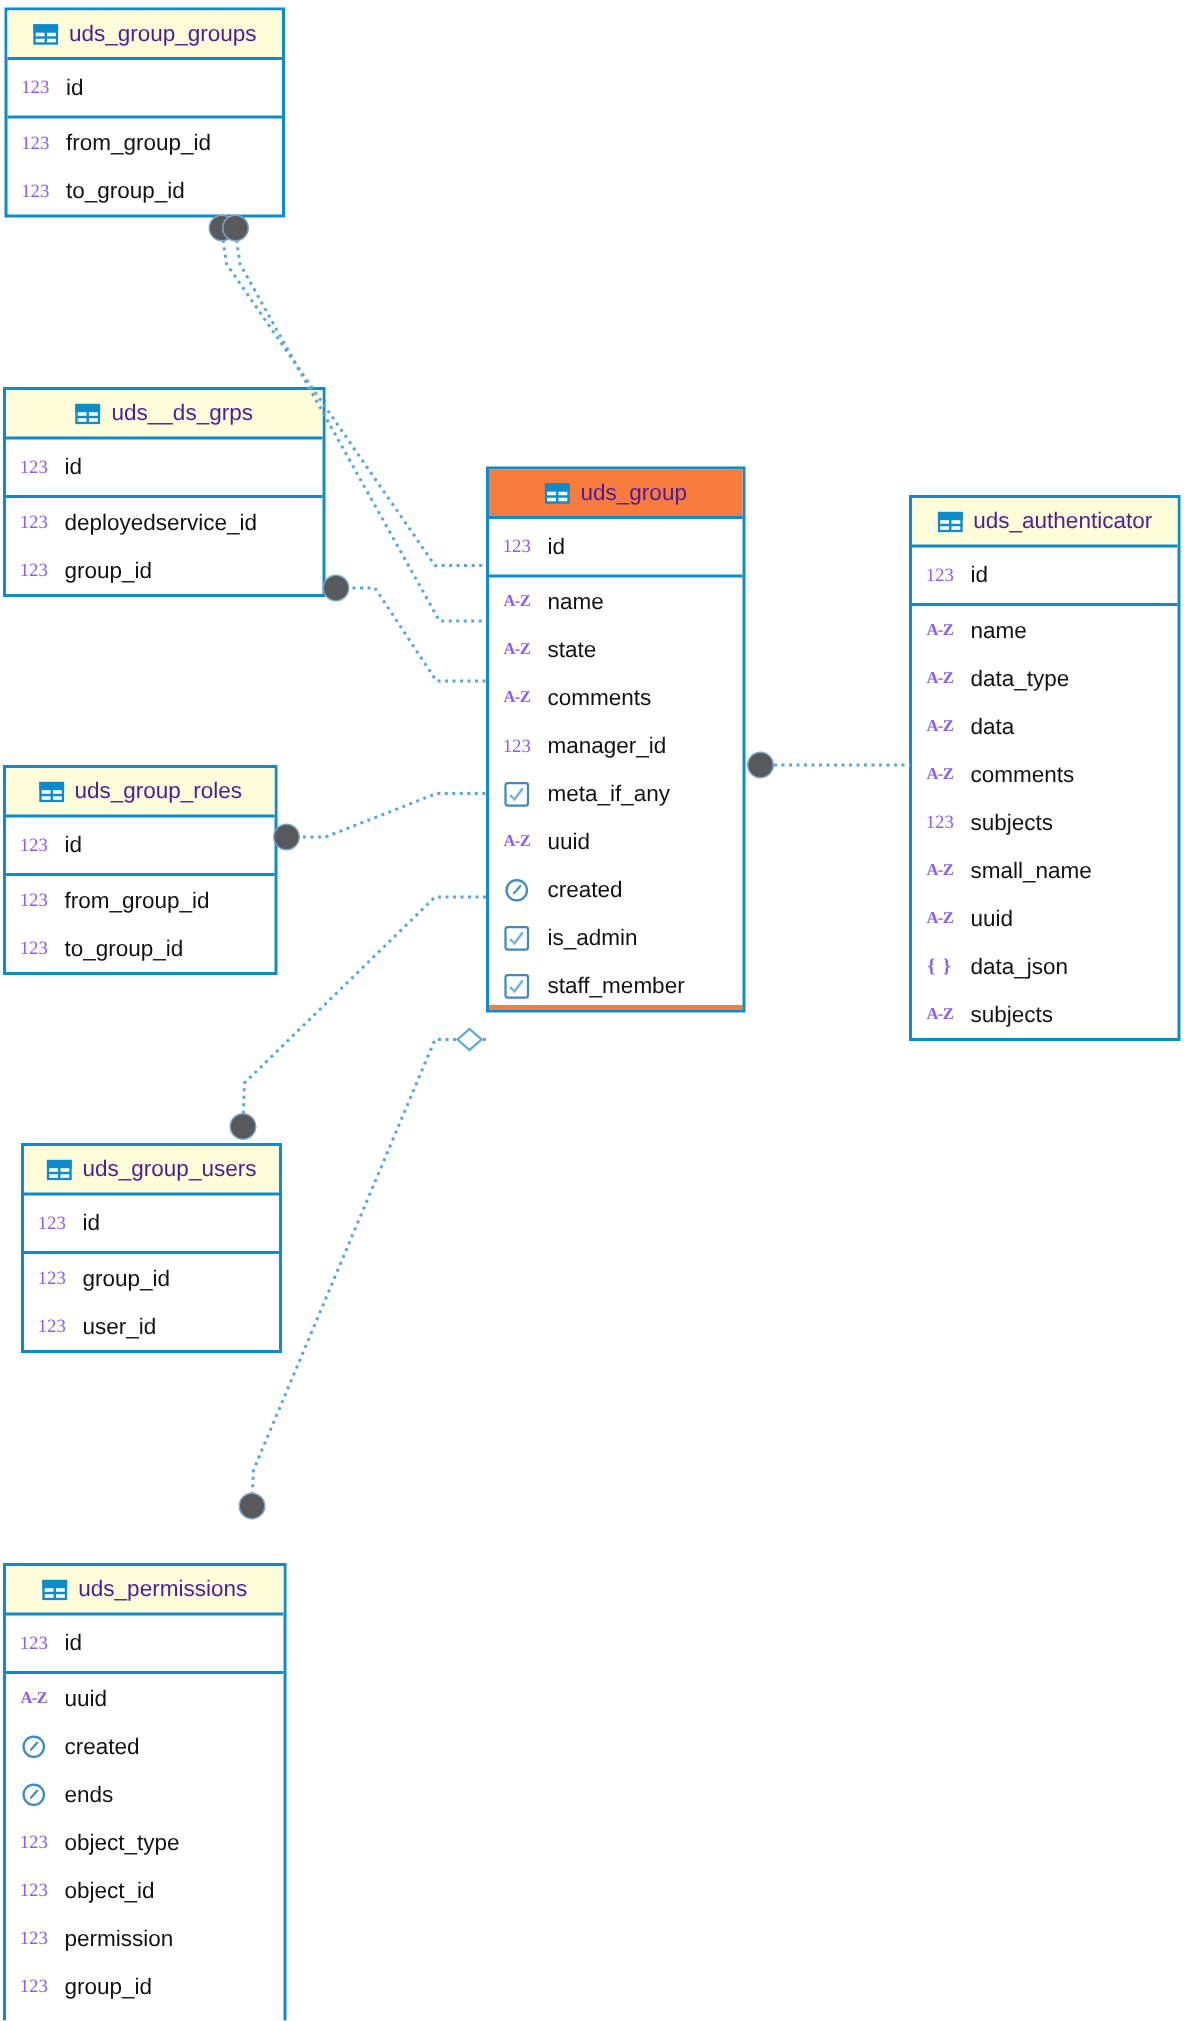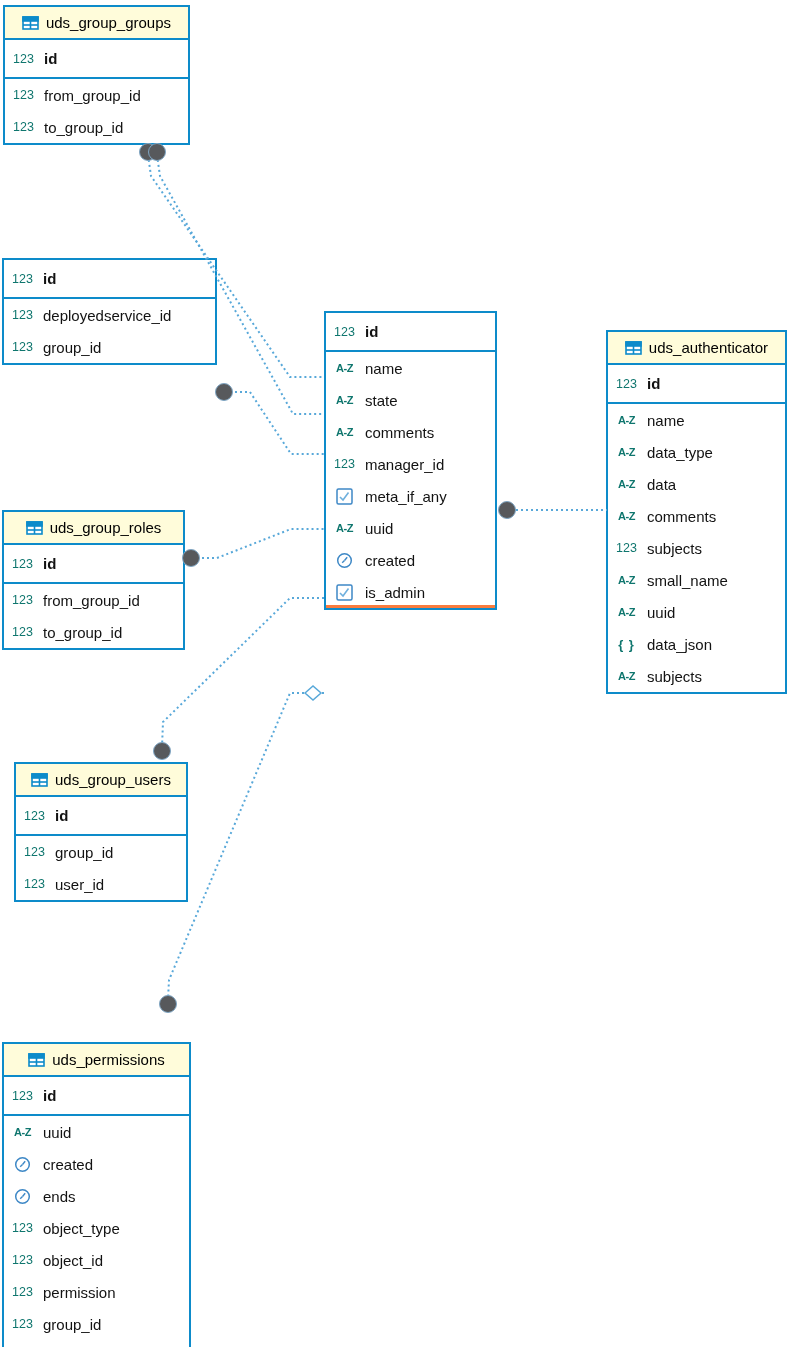--- a/index.html
+++ b/index.html
@@ -8,33 +8,34 @@
     font-family:"Liberation Sans",sans-serif;overflow:hidden;
   }
   .entity{
     position:absolute;background:#ffffff;border:2px solid #0d8bca;
     box-sizing:border-box;z-index:1;
   }
   .entity.hl{box-shadow:inset 0 -3px 0 #f97c3e;}
   .t-header{
     height:31px;border-bottom:2px solid #0d8bca;background:#fffcda;
     display:flex;align-items:center;justify-content:center;gap:7px;
-    font-size:15px;color:#000000;white-space:nowrap;
+    font-size:15px;color:#4c1d95;white-space:nowrap;
   }
   .entity.hl .t-header{background:#f97c3e;}
   .t-icon{display:flex;align-items:center;}
   .row{
     height:32px;display:flex;align-items:center;padding-left:5px;gap:7px;
     font-size:15px;color:#121212;box-sizing:border-box;white-space:nowrap;
   }
   .row.pk{height:39px;border-bottom:2px solid #0d8bca;}
-  .row.pk .f-name{font-weight:bold;}
+  .row.pk .f-name{font-weight:normal;}
   .ic{
     flex:0 0 27px;width:27px;display:flex;justify-content:center;align-items:center;
-    color:#0f766e;
+    color:#8b5cf6;
+    font-family:Liberation Serif, serif;
   }
   .ic.num{font-size:12.5px;}
   .ic.text{font-size:11px;font-weight:600;letter-spacing:-0.4px;}
   .ic.json{font-size:13px;font-weight:600;letter-spacing:1px;}
   .rel-layer{position:absolute;left:0;top:0;z-index:2;pointer-events:none;}
   .rel-line{fill:none;stroke:#58a8d9;stroke-width:2;stroke-dasharray:2 3;}
   .rel-circle{fill:#57595c;stroke:#7fa6c4;stroke-width:1;}
   .rel-diamond{fill:#ffffff;stroke:#58a8d9;stroke-width:1.5;}
 </style>
 </head>
@@ -60,20 +61,31 @@
       <div class="row">
         <span class="ic num">123</span>
         <span class="f-name">from_group_id</span>
       </div>
       <div class="row">
         <span class="ic num">123</span>
         <span class="f-name">to_group_id</span>
       </div>
     </div>
     <div class="entity" style="left: 2px; top: 258px; width: 215px;">
+      <div class="t-header">
+        <span class="t-icon">
+          <svg width="17" height="14" viewBox="0 0 17 14">
+            <rect x="1" y="1" width="15" height="12" fill="#ffffff" stroke="#0d8bca" stroke-width="1.6"></rect>
+            <rect x="1" y="1" width="15" height="4" fill="#0d8bca" stroke="#0d8bca" stroke-width="1.6"></rect>
+            <line x1="8.5" y1="5" x2="8.5" y2="13" stroke="#0d8bca" stroke-width="1.6"></line>
+            <line x1="1" y1="9" x2="16" y2="9" stroke="#0d8bca" stroke-width="1.6"></line>
+          </svg>
+        </span>
+        <span>uds__ds_grps</span>
+      </div>
       <div class="row pk">
         <span class="ic num">123</span>
         <span class="f-name">id</span>
       </div>
       <div class="row">
         <span class="ic num">123</span>
         <span class="f-name">deployedservice_id</span>
       </div>
       <div class="row">
         <span class="ic num">123</span>
@@ -185,20 +197,31 @@
       <div class="row">
         <span class="ic num">123</span>
         <span class="f-name">group_id</span>
       </div>
       <div class="row">
         <span class="ic num">123</span>
         <span class="f-name">user_id</span>
       </div>
     </div>
     <div class="entity hl" style="left: 324px; top: 311px; width: 173px;">
+      <div class="t-header">
+        <span class="t-icon">
+          <svg width="17" height="14" viewBox="0 0 17 14">
+            <rect x="1" y="1" width="15" height="12" fill="#ffffff" stroke="#0d8bca" stroke-width="1.6"></rect>
+            <rect x="1" y="1" width="15" height="4" fill="#0d8bca" stroke="#0d8bca" stroke-width="1.6"></rect>
+            <line x1="8.5" y1="5" x2="8.5" y2="13" stroke="#0d8bca" stroke-width="1.6"></line>
+            <line x1="1" y1="9" x2="16" y2="9" stroke="#0d8bca" stroke-width="1.6"></line>
+          </svg>
+        </span>
+        <span>uds_group</span>
+      </div>
       <div class="row pk">
         <span class="ic num">123</span>
         <span class="f-name">id</span>
       </div>
       <div class="row">
         <span class="ic text">A-Z</span>
         <span class="f-name">name</span>
       </div>
       <div class="row">
         <span class="ic text">A-Z</span>
@@ -236,20 +259,29 @@
         <span class="f-name">created</span>
       </div>
       <div class="row">
         <span class="ic">
           <svg width="17" height="17" viewBox="0 0 17 17">
             <rect x="1" y="1" width="15" height="15" rx="1.5" fill="#ffffff" stroke="#3e88c6" stroke-width="1.5"></rect>
             <polyline points="4,9 7,12 12.5,4.5" fill="none" stroke="#6fb0dd" stroke-width="1.6"></polyline>
           </svg>
         </span>
         <span class="f-name">is_admin</span>
+      </div>
+      <div class="row">
+        <span class="ic">
+          <svg width="17" height="17" viewBox="0 0 17 17">
+            <rect x="1" y="1" width="15" height="15" rx="1.5" fill="#ffffff" stroke="#3e88c6" stroke-width="1.5"></rect>
+            <polyline points="4,9 7,12 12.5,4.5" fill="none" stroke="#6fb0dd" stroke-width="1.6"></polyline>
+          </svg>
+        </span>
+        <span class="f-name">staff_member</span>
       </div>
     </div>
     <div class="entity" style="left: 606px; top: 330px; width: 181px;">
       <div class="t-header">
         <span class="t-icon">
           <svg width="17" height="14" viewBox="0 0 17 14">
             <rect x="1" y="1" width="15" height="12" fill="#ffffff" stroke="#0d8bca" stroke-width="1.6"></rect>
             <rect x="1" y="1" width="15" height="4" fill="#0d8bca" stroke="#0d8bca" stroke-width="1.6"></rect>
             <line x1="8.5" y1="5" x2="8.5" y2="13" stroke="#0d8bca" stroke-width="1.6"></line>
             <line x1="1" y1="9" x2="16" y2="9" stroke="#0d8bca" stroke-width="1.6"></line>

